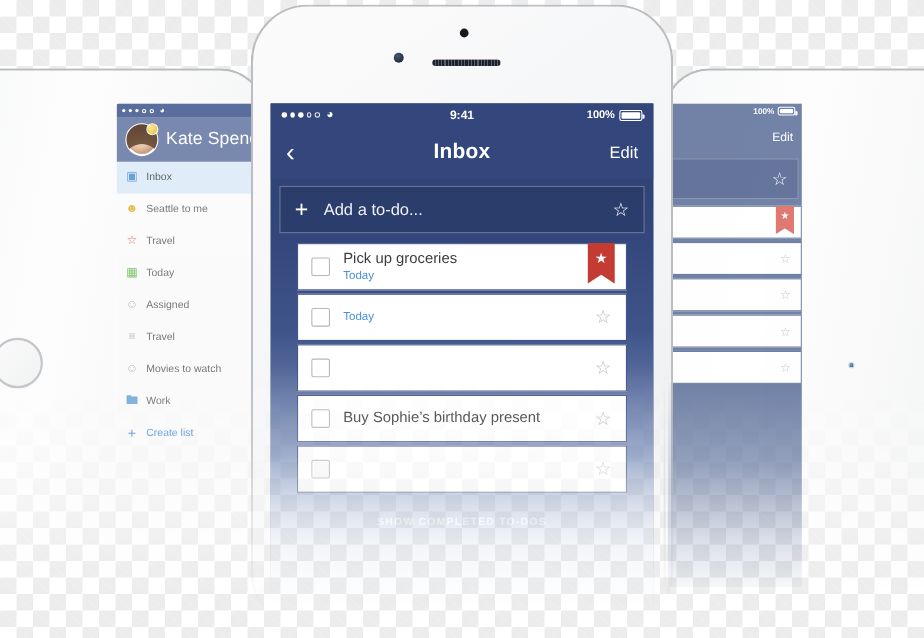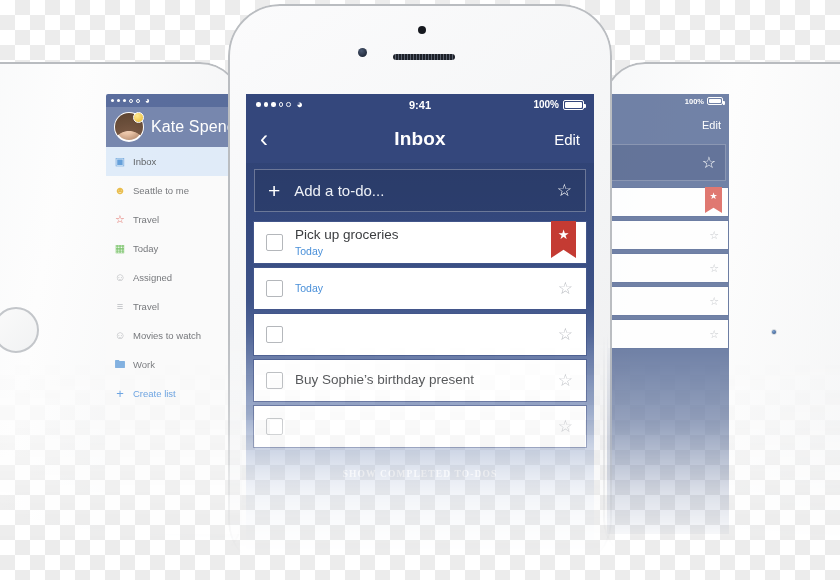--- a/index.html
+++ b/index.html
@@ -356,21 +356,21 @@
     align-items: center;
     padding: 0 13px;
     color: #ffffff;
     flex: 0 0 auto;
     box-sizing: border-box;
   }
   .add-plus { font-size: 21px; font-weight: 300; line-height: 1; }
   .add-text { margin-left: 14px; font-size: 15px; color: #eef1f7; }
   .add-star { margin-left: auto; font-size: 17px; color: #ffffff; }
 
-  .todo-list { padding: 0 7px; flex: 0 0 auto; }
+  .todo-list { padding: 0 24px; flex: 0 0 auto; }
   .todo {
     background: #ffffff;
     border: 1px solid #43568b;
     box-sizing: border-box;
     height: 43px;
     margin-bottom: 3px;
     display: flex;
     align-items: center;
     padding-left: 12px;
     position: relative;
@@ -410,21 +410,20 @@
   }
 
   .show-completed {
     text-align: center;
     color: #e9edf5;
     font-size: 9.5px;
     font-weight: 700;
     letter-spacing: 1.1px;
     margin-top: 18px;
     flex: 0 0 auto;
-    font-family: Liberation Serif, serif;
   }
 </style>
 </head>
 <body>
 
 <div id="stage">
 
   <div class="device tablet fade-bottom" id="left-tablet">
     <div class="home-button"></div>
     <div class="tablet-inner" id="left-screen">

